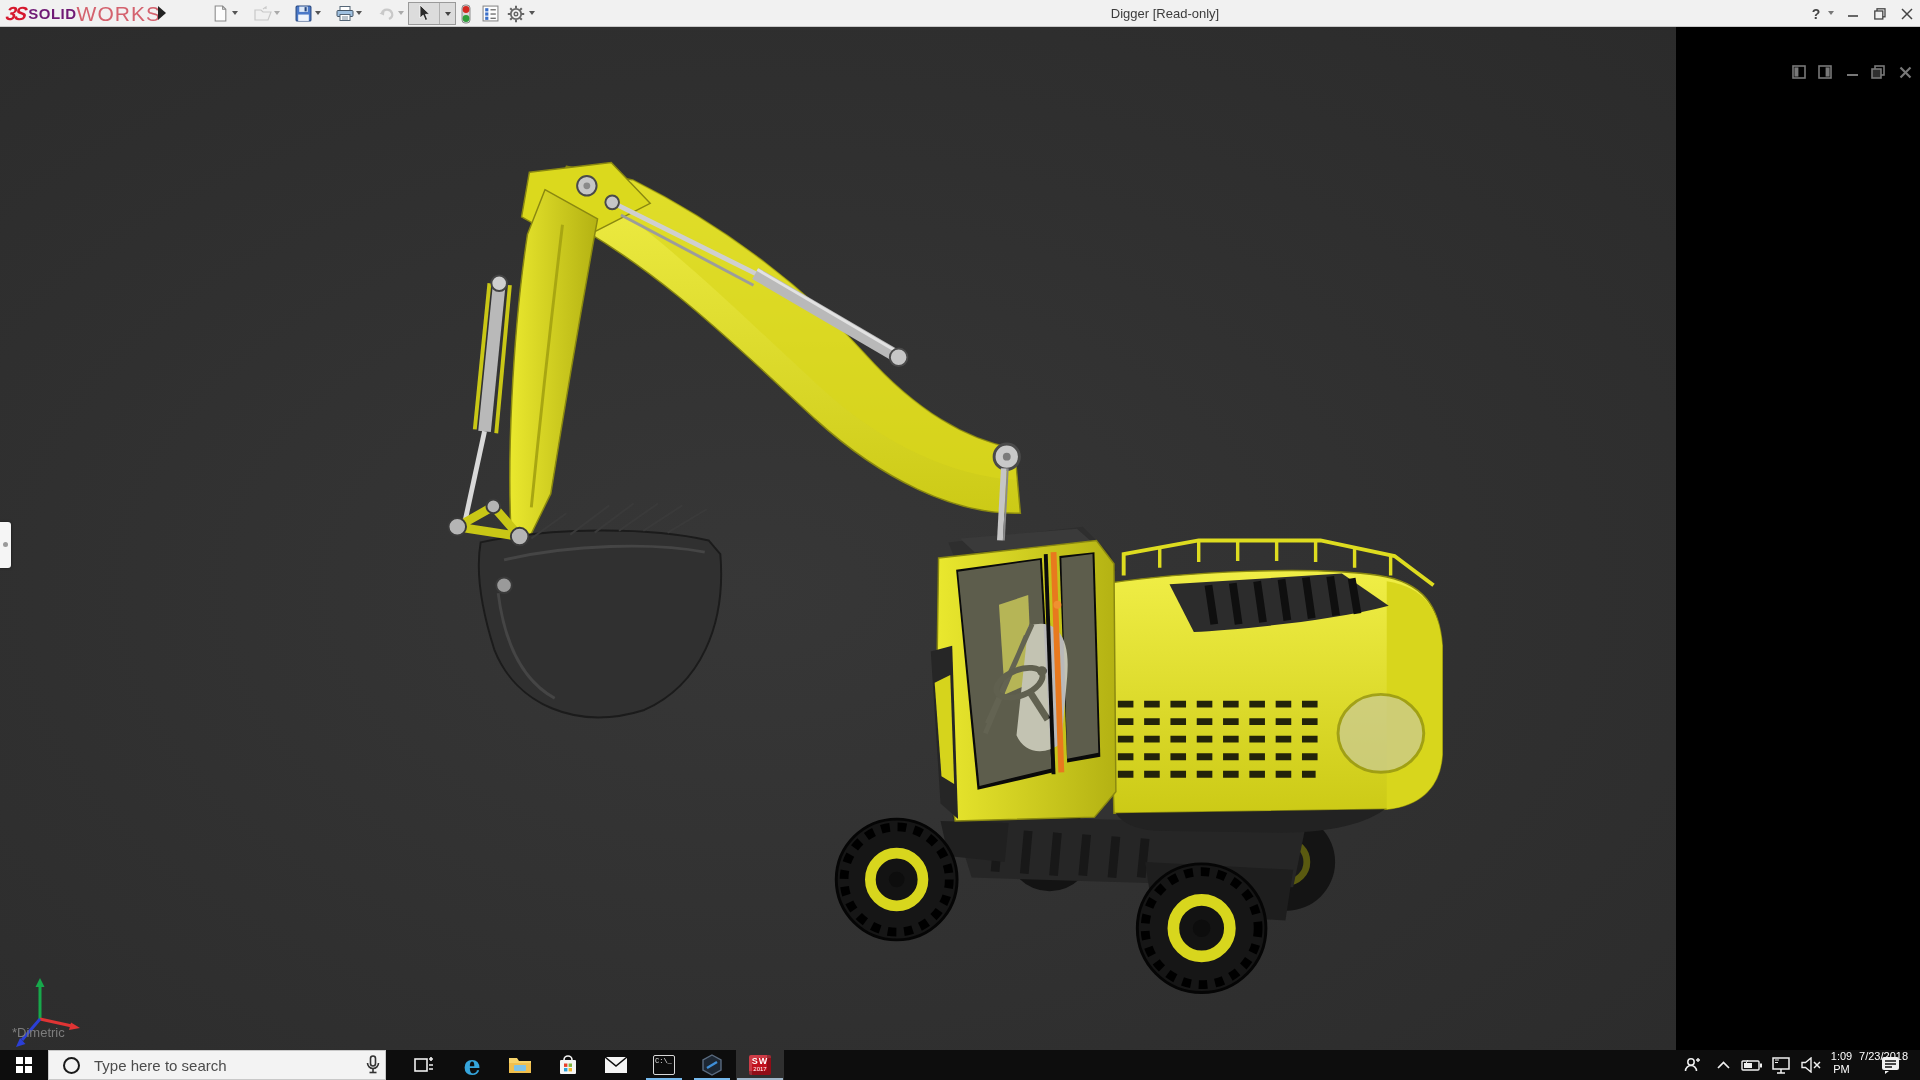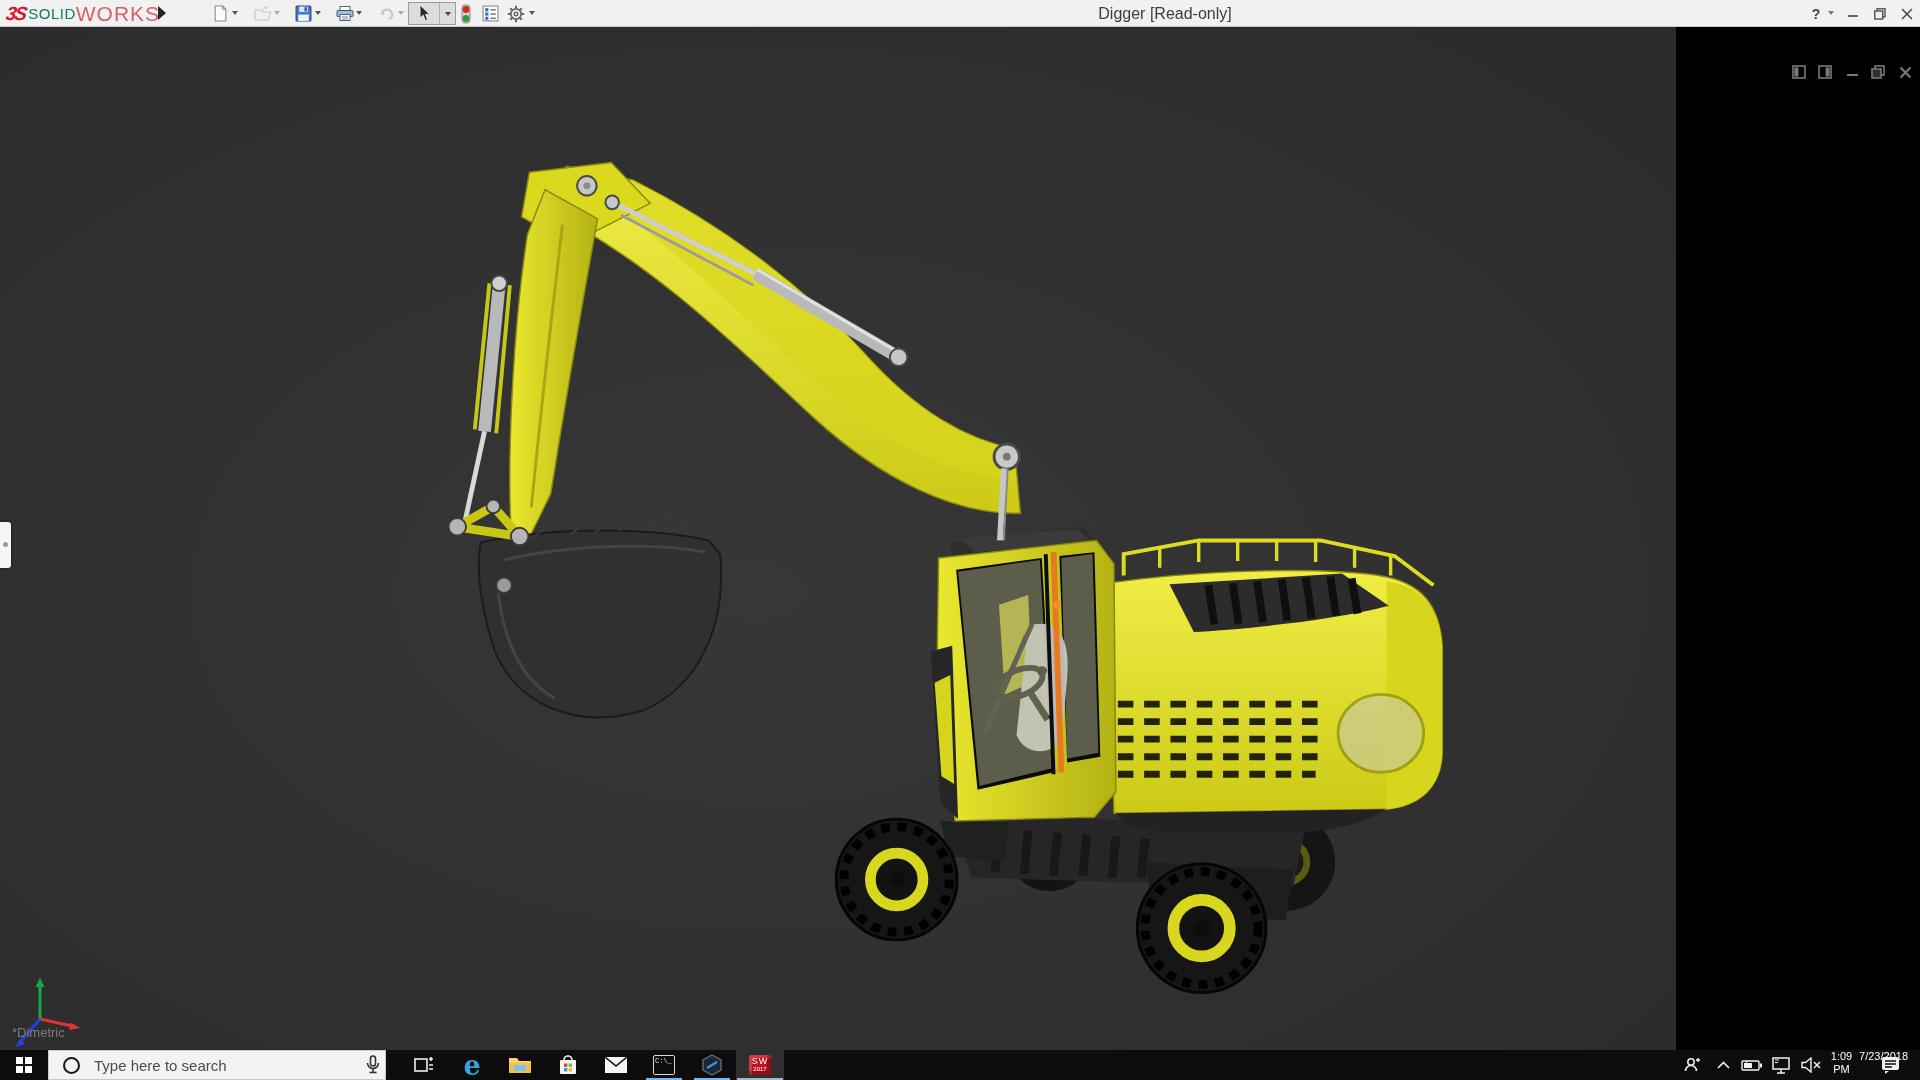--- a/index.html
+++ b/index.html
@@ -5,34 +5,34 @@
   * { box-sizing: border-box; }
   html,body { margin:0; padding:0; width:1920px; height:1080px; overflow:hidden;
               font-family:"Liberation Sans", sans-serif; background:#000; }
 
   
   .titlebar { position:absolute; top:0; left:0; width:1920px; height:27px;
               background:#f1f1f1; border-bottom:1px solid #c9c9c9; }
   .logo { position:absolute; left:6px; top:1px; height:25px; display:flex; align-items:center; }
   .logo-mark { font-style:italic; font-weight:bold; font-size:19px; color:#d6182d;
                transform:skewX(-10deg); letter-spacing:-2px; margin-right:3px; }
-  .logo-solid { font-weight:normal; font-size:15px; color:#0f766e; letter-spacing:0.5px; }
+  .logo-solid { font-weight:bold; font-size:15px; color:#701a75; letter-spacing:0.5px; }
   .logo-works { font-weight:normal; font-size:21px; color:#d4626e; letter-spacing:1px; }
   .flyout { position:absolute; left:158px; top:6px; width:0; height:0;
             border-left:8px solid #222; border-top:7px solid transparent; border-bottom:7px solid transparent; cursor:pointer; }
   .tbi { position:absolute; top:3px; width:21px; height:21px; display:flex; align-items:center; justify-content:center; }
   .dd { position:absolute; top:11px; width:0; height:0; border-top:4px solid #555;
         border-left:3.5px solid transparent; border-right:3.5px solid transparent; }
   .disabled { opacity:0.45; }
   .selbox { position:absolute; left:408px; top:2px; width:48px; height:23px;
             border:1px solid #9a9a9a; background:#dcdcdc; display:flex; }
   .selbox .main { width:32px; display:flex; align-items:center; justify-content:center; border-right:1px solid #b0b0b0; }
   .selbox .arr { width:15px; display:flex; align-items:center; justify-content:center; }
   .win-title { position:absolute; left:1040px; top:0; width:250px; height:27px; line-height:27px;
-               text-align:center; font-size:16px; color:#3c3c3c; }
+               text-align:center; font-size:13px; color:#3c3c3c; }
   .winbtn { position:absolute; top:0; height:27px; display:flex; align-items:center; justify-content:center;
             color:#444; font-size:14px; }
 
   
   .viewport { position:absolute; top:27px; left:0; width:1676px; height:1023px;
               background:radial-gradient(ellipse at 45% 55%, #373737 0%, #303030 55%, #2b2b2b 100%); }
   .docbtn { position:absolute; top:36px; width:18px; height:18px; display:flex; align-items:center; justify-content:center; }
   .panel-tab { position:absolute; left:0; top:495px; width:11px; height:46px; background:#f5f5f5;
                border-radius:0 3px 3px 0; box-shadow:0 0 3px rgba(0,0,0,.6); }
   .panel-tab .knob { position:absolute; left:3px; top:20px; width:5px; height:5px; border-radius:50%; background:#9a9a9a; }
@@ -49,21 +49,21 @@
   .searchbox input { border:none; outline:none; background:transparent; font-size:15px; color:#4c4c4c;
                      margin-left:12px; width:230px; font-family:"Liberation Sans", sans-serif; }
   .searchbox input::placeholder { color:#4c4c4c; opacity:1; }
   .tb-app { position:absolute; top:0; width:48px; height:30px; display:flex; align-items:center; justify-content:center; }
   .tb-app .uline { position:absolute; bottom:0; left:6px; right:6px; height:2.5px; background:#76b9ed; }
   .tb-app.active { background:rgba(255,255,255,0.14); }
   .tb-app.active .uline { left:1px; right:1px; background:#9fb6c9; }
   .sw-cube { width:22px; height:20px; background:#c2121f; border-radius:2px; position:relative;
              display:flex; flex-direction:column; align-items:center; justify-content:center;
              box-shadow:inset -4px -4px 0 rgba(0,0,0,0.25), inset 3px 3px 0 rgba(255,255,255,0.18); }
-  .sw-cube .sw { color:#fff; font-weight:normal; font-size:9px; line-height:9px; letter-spacing:1px; }
+  .sw-cube .sw { color:#fff; font-weight:bold; font-size:9px; line-height:9px; letter-spacing:1px; }
   .sw-cube .yr { color:#fff; font-size:6px; line-height:7px; }
   .tray-ic { position:absolute; top:0; height:30px; display:flex; align-items:center; justify-content:center; }
   .clock { position:absolute; left:1824px; top:0; width:84px; height:30px; color:#fff; font-size:11px;
            text-align:center; display:flex; flex-direction:row; justify-content:center; line-height:13px; }
   .notif { position:absolute; left:1878px; top:0px; height:30px; width:26px; display:flex; align-items:center; justify-content:center; }
   .cmd-ic { width:22px; height:20px; background:#0c0c0c; border:1px solid #d8d8d8; border-radius:2px;
             color:#e8e8e8; font-family:"Liberation Mono", monospace; font-size:7px; padding:1px; line-height:8px; }
 </style>
 </head>
 <body>

